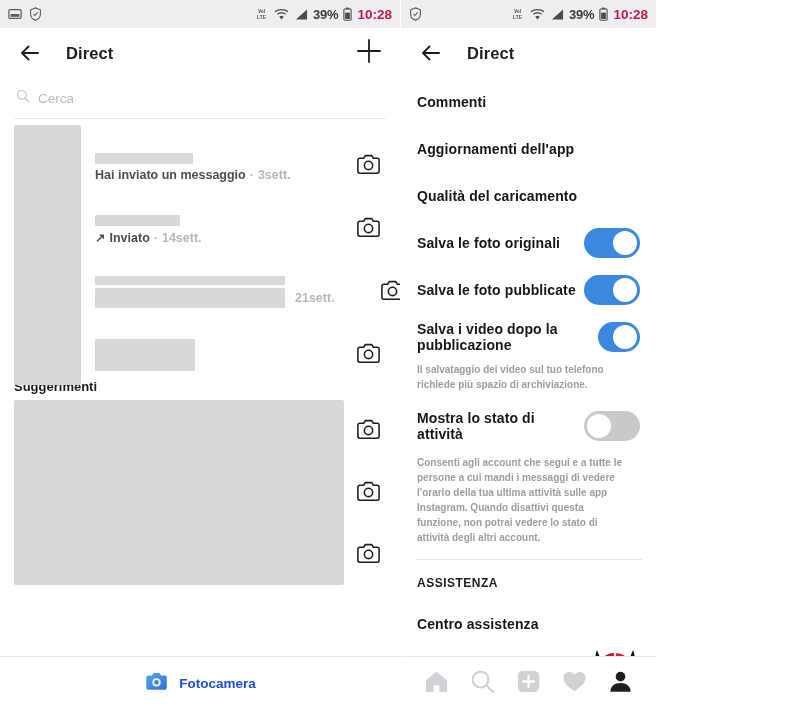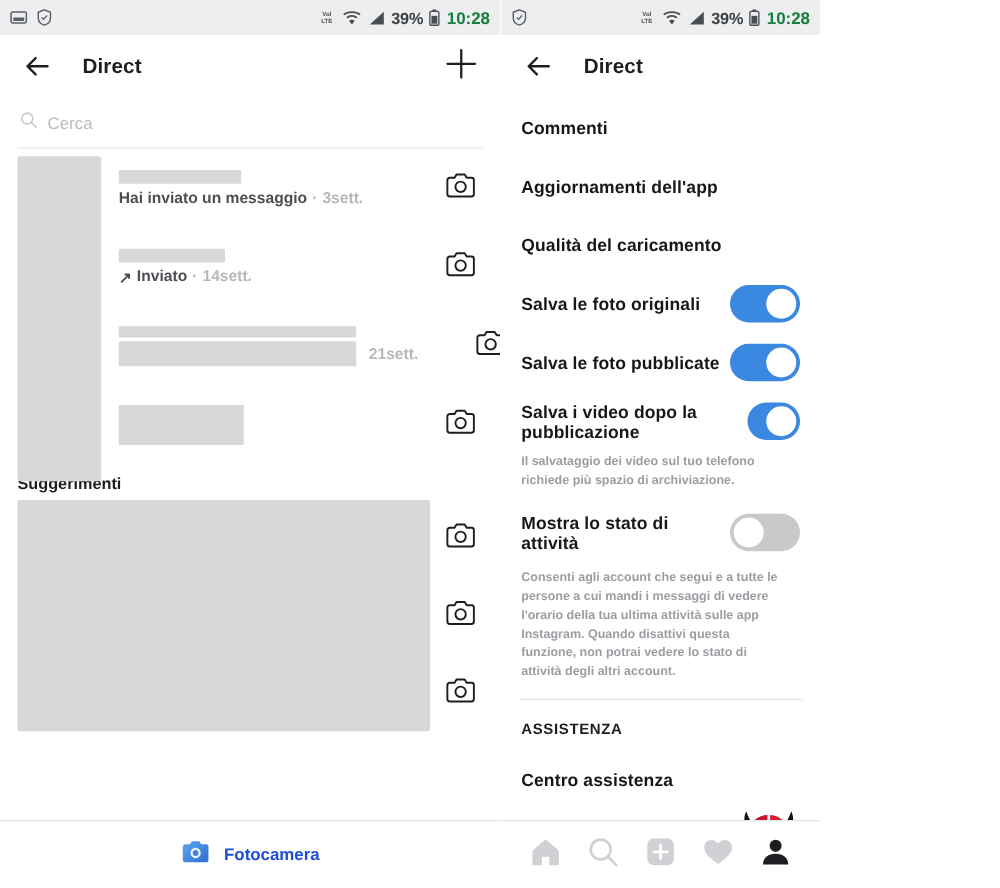--- a/index.html
+++ b/index.html
@@ -15,39 +15,39 @@
 
   
   .statusbar {
     height: 28px; background: #eceef0; display: flex; align-items: center;
     padding: 0 8px; font-size: 12.5px; color: #3d4043; font-weight: bold;
   }
   .sb-left { display: flex; align-items: center; gap: 7px; }
   .sb-right { margin-left: auto; display: flex; align-items: center; gap: 5px; }
   .sb-ic { display: inline-flex; align-items: center; }
   .sb-text { font-size: 13px; font-weight: bold; letter-spacing: -0.2px; color: #3d4043; }
-  .sb-time { font-size: 13.5px; font-weight: bold; color: #15803d; }
+  .sb-time { font-size: 13.5px; font-weight: bold; color: #be185d; }
 
   
   .appbar {
     height: 50px; background: #fff; display: flex; align-items: center;
     padding: 0 18px; flex: none;
   }
   .appbar-title { font-size: 16.5px; font-weight: bold; color: #1c1e21; margin-left: 24px; letter-spacing: .1px; }
   .appbar-plus { margin-left: auto; }
   .back-arrow { width: 24px; height: 24px; }
 
   
   .search-row { height: 40px; display: flex; align-items: center; padding: 0 16px; gap: 8px; }
   .search-ph { font-size: 13.5px; color: #b9bcc0; }
   .sep { height: 1px; background: #e9eaec; margin: 0 14px; }
 
   .threads { position: relative; flex: none; }
   .thread {
-    height: 63px; display: flex; align-items: center; padding: 0 18px 0 14px;
+    height: 63px; display: flex; align-items: flex-end; padding: 0 18px 0 14px;
     position: relative;
     gap: 44px;
   }
   .redact { background: #d7d8da; border-radius: 1px; }
   .avatar-block {
     position: absolute; left: 14px; top: 6px; width: 67px; height: 260px;
     background: #d7d8da; border-radius: 2px; z-index: 1;
   }
   .t-body { margin-left: 81px; display: flex; flex-direction: column; justify-content: center; gap: 4px; flex: 1; }
   .t-sub { font-size: 12.5px; color: #4b4f54; font-weight: bold; display: flex; align-items: center; gap: 4px;}

